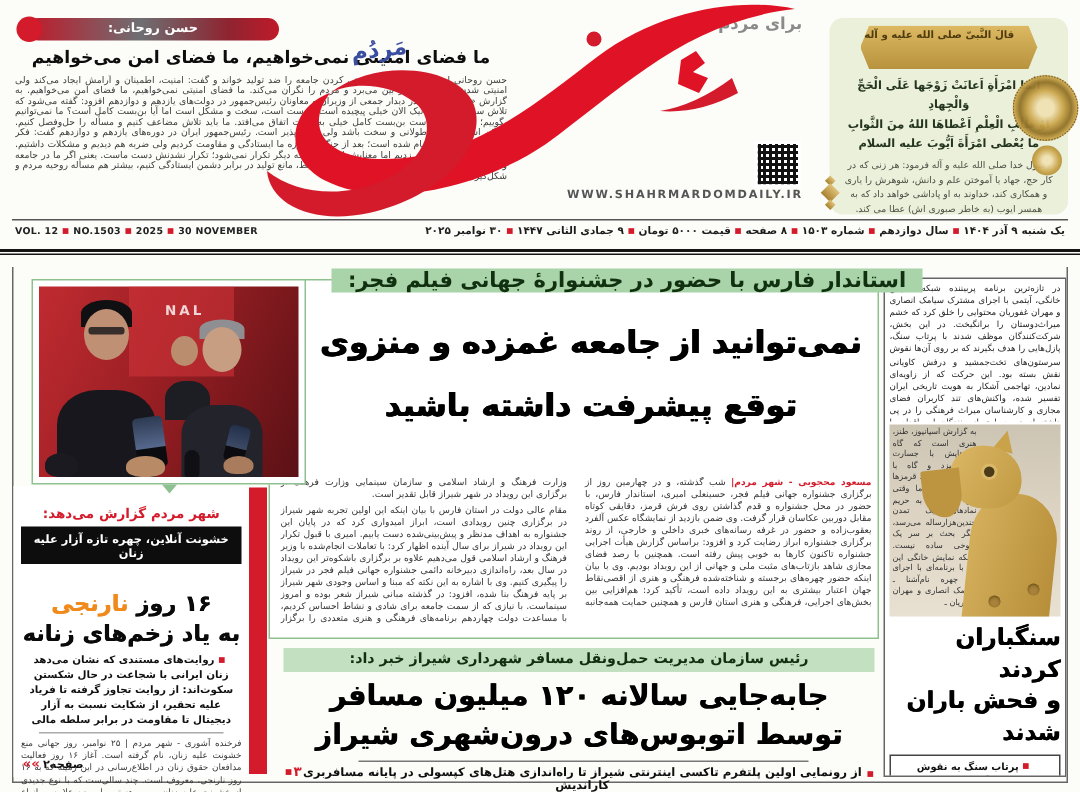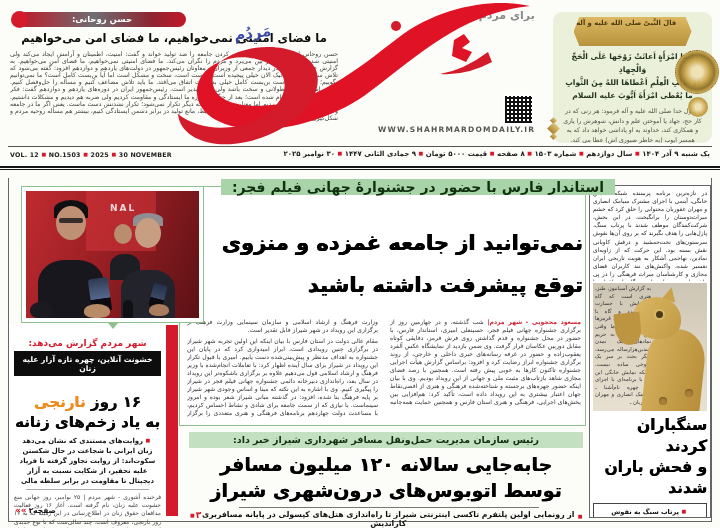--- a/index.html
+++ b/index.html
@@ -91,21 +91,21 @@
   .p2{right:34px;bottom:10px;width:14px;height:24px;transform:rotate(14deg);
       background:linear-gradient(#23304a,#3c4a66 60%,#0c0c10 62%)}
   .hand{position:absolute;background:#b98a66;border-radius:50% 50% 40% 40%}
   .h1{left:58px;bottom:0;width:26px;height:14px}
   .h2{right:30px;bottom:2px;width:20px;height:12px;background:#a87c5c}
   .h3{left:4px;bottom:0;width:22px;height:16px;background:#1a1a20}
   .mic{position:absolute;right:66px;bottom:0;width:10px;height:18px;background:#101014;border-radius:5px 5px 2px 2px}
 
   .kicker{background:#a9d3a9;color:#10300f;font-weight:bold;text-align:center}
   .kicker1{left:212px;top:1px;width:394px;height:16px;font-size:14px;line-height:16px;z-index:5}
-  .headline-main{left:196px;top:44px;width:378px;text-align:right;color:#000;font-weight:bold;z-index:4}
+  .headline-main{left:196px;top:29px;width:378px;text-align:center;color:#000;font-weight:bold;z-index:4}
   .headline-main div{font-size:21px;line-height:42px;white-space:nowrap;font-weight:900;
       text-shadow:.4px 0 #000,-.4px 0 #000}
   .main-body{left:178px;top:140px;width:394px;height:103px;column-count:2;column-gap:12px;
       font-size:6.1px;line-height:8px;color:#333;text-align:justify;overflow:hidden}
   .main-body p{margin-bottom:3px}
   .byline{color:#d31b2b;font-weight:bold}
 
   
   .left-box{left:0;top:146px;width:157px;height:194px;padding:12px 5px;background:#fff;text-align:center}
   .lb-label{color:#d31b2b;font-weight:bold;font-size:9px;margin-top:2px}

